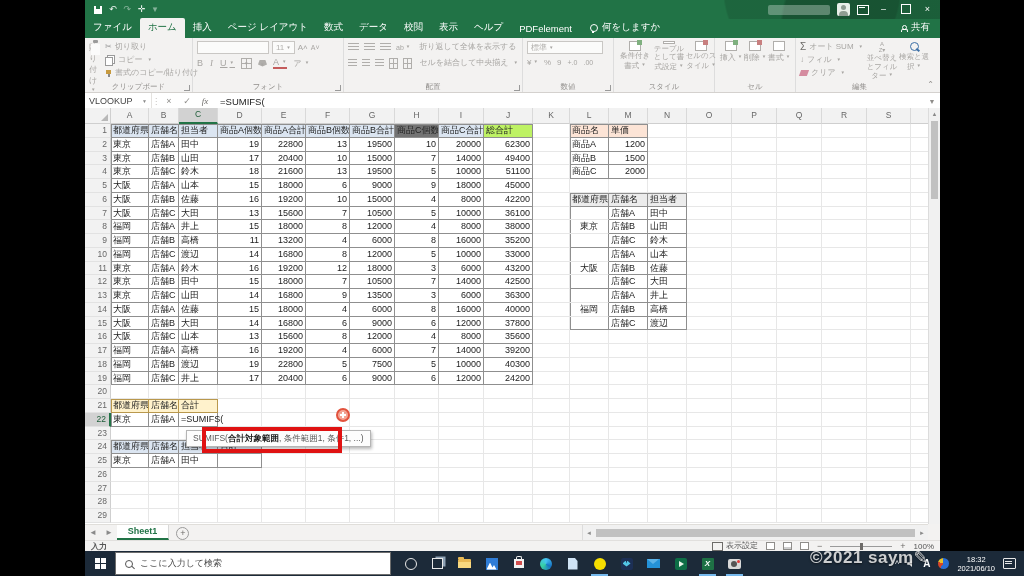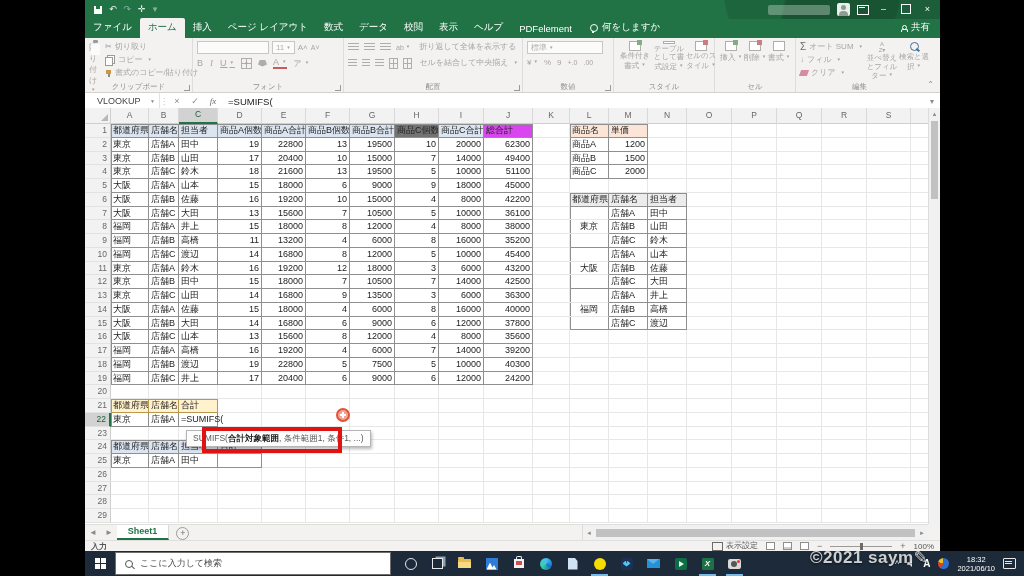--- a/index.html
+++ b/index.html
@@ -76,21 +76,21 @@
   .ic-mag{width:7px;height:7px;border:1.5px solid #3b6ea5;border-radius:50%;position:relative;margin:1px;}
   .ic-mag::after{content:"";position:absolute;left:5px;top:6px;width:4px;height:1.5px;background:#3b6ea5;transform:rotate(40deg);}
   .twoline{font-size:7.5px;line-height:8.5px;text-align:center;width:36px;white-space:normal;}
   .cellsbtn{width:26px;display:flex;flex-direction:column;align-items:center;gap:1px;font-size:8px;}
   .ic-cells{width:10px;height:8px;border:1px solid #b0aeab;position:relative;background:#fff;}
   .ic-cells.g::after{content:"";position:absolute;right:-2px;top:-2px;width:5px;height:5px;background:#7fb07f;}
   .ic-cells.r::after{content:"";position:absolute;right:-2px;top:-2px;width:5px;height:5px;background:#c87f7f;}
   .collapse{position:absolute;right:6px;bottom:3px;color:#8f8d8a;font-size:8px;}
 
   
-  .formulabar{height:16px;background:#fff;border-bottom:1px solid #d0cecb;display:flex;align-items:stretch;font-size:9px;color:#444;padding-left:8px;}
+  .formulabar{height:16px;background:#fff;border-bottom:1px solid #d0cecb;display:flex;align-items:stretch;font-size:9px;color:#444;}
   .namebox{width:58px;display:flex;align-items:center;padding:0 4px;border-right:1px solid #e4e2df;}
   .nb-dd{margin-left:auto;font-size:5px;color:#8a8a8a;}
   .fb-grip{width:8px;display:flex;align-items:center;justify-content:center;color:#c0beba;font-size:8px;}
   .fb-btn{width:18px;display:flex;align-items:center;justify-content:center;color:#8f8d8a;font-size:9px;}
   .fb-fx{font-style:italic;font-family:"Liberation Serif",serif;color:#6d6b68;}
   .fb-text{padding:0 6px;display:flex;align-items:center;font-size:9.5px;color:#222;flex:1;}
   .fb-dd{width:16px;display:flex;align-items:center;justify-content:center;color:#8f8d8a;font-size:7px;}
 
   
   .grid{position:absolute;left:0;top:108px;width:843px;height:416px;background:#fff;overflow:hidden;font-size:9px;}
@@ -421,21 +421,21 @@
           <div class="g-rh">1</div>
           <div class="g-c" style="width: 38px; background: rgb(219, 229, 241); border-right-color: rgb(143, 143, 143); border-bottom-color: rgb(143, 143, 143); box-shadow: rgb(143, 143, 143) 1px 0px 0px inset, rgb(143, 143, 143) 0px 1px 0px inset;">都道府県</div>
           <div class="g-c" style="width: 30px; background: rgb(219, 229, 241); border-right-color: rgb(143, 143, 143); border-bottom-color: rgb(143, 143, 143); box-shadow: rgb(143, 143, 143) 0px 1px 0px inset;">店舗名</div>
           <div class="g-c" style="width: 39px; background: rgb(219, 229, 241); border-right-color: rgb(143, 143, 143); border-bottom-color: rgb(143, 143, 143); box-shadow: rgb(143, 143, 143) 0px 1px 0px inset;">担当者</div>
           <div class="g-c" style="width: 44px; background: rgb(219, 229, 241); border-right-color: rgb(143, 143, 143); border-bottom-color: rgb(143, 143, 143); box-shadow: rgb(143, 143, 143) 0px 1px 0px inset;">商品A個数</div>
           <div class="g-c" style="width: 44px; background: rgb(219, 229, 241); border-right-color: rgb(143, 143, 143); border-bottom-color: rgb(143, 143, 143); box-shadow: rgb(143, 143, 143) 0px 1px 0px inset;">商品A合計</div>
           <div class="g-c" style="width: 44px; background: rgb(219, 229, 241); border-right-color: rgb(143, 143, 143); border-bottom-color: rgb(143, 143, 143); box-shadow: rgb(143, 143, 143) 0px 1px 0px inset;">商品B個数</div>
           <div class="g-c" style="width: 45px; background: rgb(219, 229, 241); border-right-color: rgb(143, 143, 143); border-bottom-color: rgb(143, 143, 143); box-shadow: rgb(143, 143, 143) 0px 1px 0px inset;">商品B合計</div>
           <div class="g-c" style="width: 44px; background: #737373; border-right-color: rgb(143, 143, 143); border-bottom-color: rgb(143, 143, 143); box-shadow: rgb(143, 143, 143) 0px 1px 0px inset;">商品C個数</div>
           <div class="g-c" style="width: 45px; background: rgb(219, 229, 241); border-right-color: rgb(143, 143, 143); border-bottom-color: rgb(143, 143, 143); box-shadow: rgb(143, 143, 143) 0px 1px 0px inset;">商品C合計</div>
-          <div class="g-c" style="width: 49px; background: #d946ef; border-right-color: rgb(143, 143, 143); border-bottom-color: rgb(143, 143, 143); box-shadow: rgb(143, 143, 143) 0px 1px 0px inset;">総合計</div>
+          <div class="g-c" style="width: 49px; background: #bef264; border-right-color: rgb(143, 143, 143); border-bottom-color: rgb(143, 143, 143); box-shadow: rgb(143, 143, 143) 0px 1px 0px inset;">総合計</div>
           <div class="g-c" style="width: 37px;"></div>
           <div class="g-c" style="width: 39px; background: rgb(252, 228, 214); border-right-color: rgb(143, 143, 143); border-bottom-color: rgb(143, 143, 143); box-shadow: rgb(143, 143, 143) 1px 0px 0px inset, rgb(143, 143, 143) 0px 1px 0px inset;">商品名</div>
           <div class="g-c" style="width: 39px; background: rgb(252, 228, 214); border-right-color: rgb(143, 143, 143); border-bottom-color: rgb(143, 143, 143); box-shadow: rgb(143, 143, 143) 0px 1px 0px inset;">単価</div>
           <div class="g-c" style="width: 39px;"></div>
           <div class="g-c" style="width: 45px;"></div>
           <div class="g-c" style="width: 45px;"></div>
           <div class="g-c" style="width: 45px;"></div>
           <div class="g-c" style="width: 45px;"></div>
           <div class="g-c" style="width: 44px;"></div>
           <div class="g-c" style="width: 45px;"></div>
@@ -628,21 +628,21 @@
           <div class="g-rh">10</div>
           <div class="g-c" style="width: 38px; border-right-color: rgb(143, 143, 143); border-bottom-color: rgb(143, 143, 143); box-shadow: rgb(143, 143, 143) 1px 0px 0px inset;">福岡</div>
           <div class="g-c" style="width: 30px; border-right-color: rgb(143, 143, 143); border-bottom-color: rgb(143, 143, 143);">店舗C</div>
           <div class="g-c" style="width: 39px; border-right-color: rgb(143, 143, 143); border-bottom-color: rgb(143, 143, 143);">渡辺</div>
           <div class="g-c num" style="width: 44px; border-right-color: rgb(143, 143, 143); border-bottom-color: rgb(143, 143, 143);">14</div>
           <div class="g-c num" style="width: 44px; border-right-color: rgb(143, 143, 143); border-bottom-color: rgb(143, 143, 143);">16800</div>
           <div class="g-c num" style="width: 44px; border-right-color: rgb(143, 143, 143); border-bottom-color: rgb(143, 143, 143);">8</div>
           <div class="g-c num" style="width: 45px; border-right-color: rgb(143, 143, 143); border-bottom-color: rgb(143, 143, 143);">12000</div>
           <div class="g-c num" style="width: 44px; border-right-color: rgb(143, 143, 143); border-bottom-color: rgb(143, 143, 143);">5</div>
           <div class="g-c num" style="width: 45px; border-right-color: rgb(143, 143, 143); border-bottom-color: rgb(143, 143, 143);">10000</div>
-          <div class="g-c num" style="width: 49px; border-right-color: rgb(143, 143, 143); border-bottom-color: rgb(143, 143, 143);">45400</div>
+          <div class="g-c num" style="width: 49px; border-right-color: rgb(143, 143, 143); border-bottom-color: rgb(143, 143, 143);">33000</div>
           <div class="g-c" style="width: 37px;"></div>
           <div class="g-c ctr" style="width: 39px; border-right-color: rgb(143, 143, 143); border-bottom-color: rgb(231, 231, 231); box-shadow: rgb(143, 143, 143) 1px 0px 0px inset;"></div>
           <div class="g-c" style="width: 39px; border-right-color: rgb(143, 143, 143); border-bottom-color: rgb(143, 143, 143);">店舗A</div>
           <div class="g-c" style="width: 39px; border-right-color: rgb(143, 143, 143); border-bottom-color: rgb(143, 143, 143);">山本</div>
           <div class="g-c" style="width: 45px;"></div>
           <div class="g-c" style="width: 45px;"></div>
           <div class="g-c" style="width: 45px;"></div>
           <div class="g-c" style="width: 45px;"></div>
           <div class="g-c" style="width: 44px;"></div>
           <div class="g-c" style="width: 45px;"></div>

